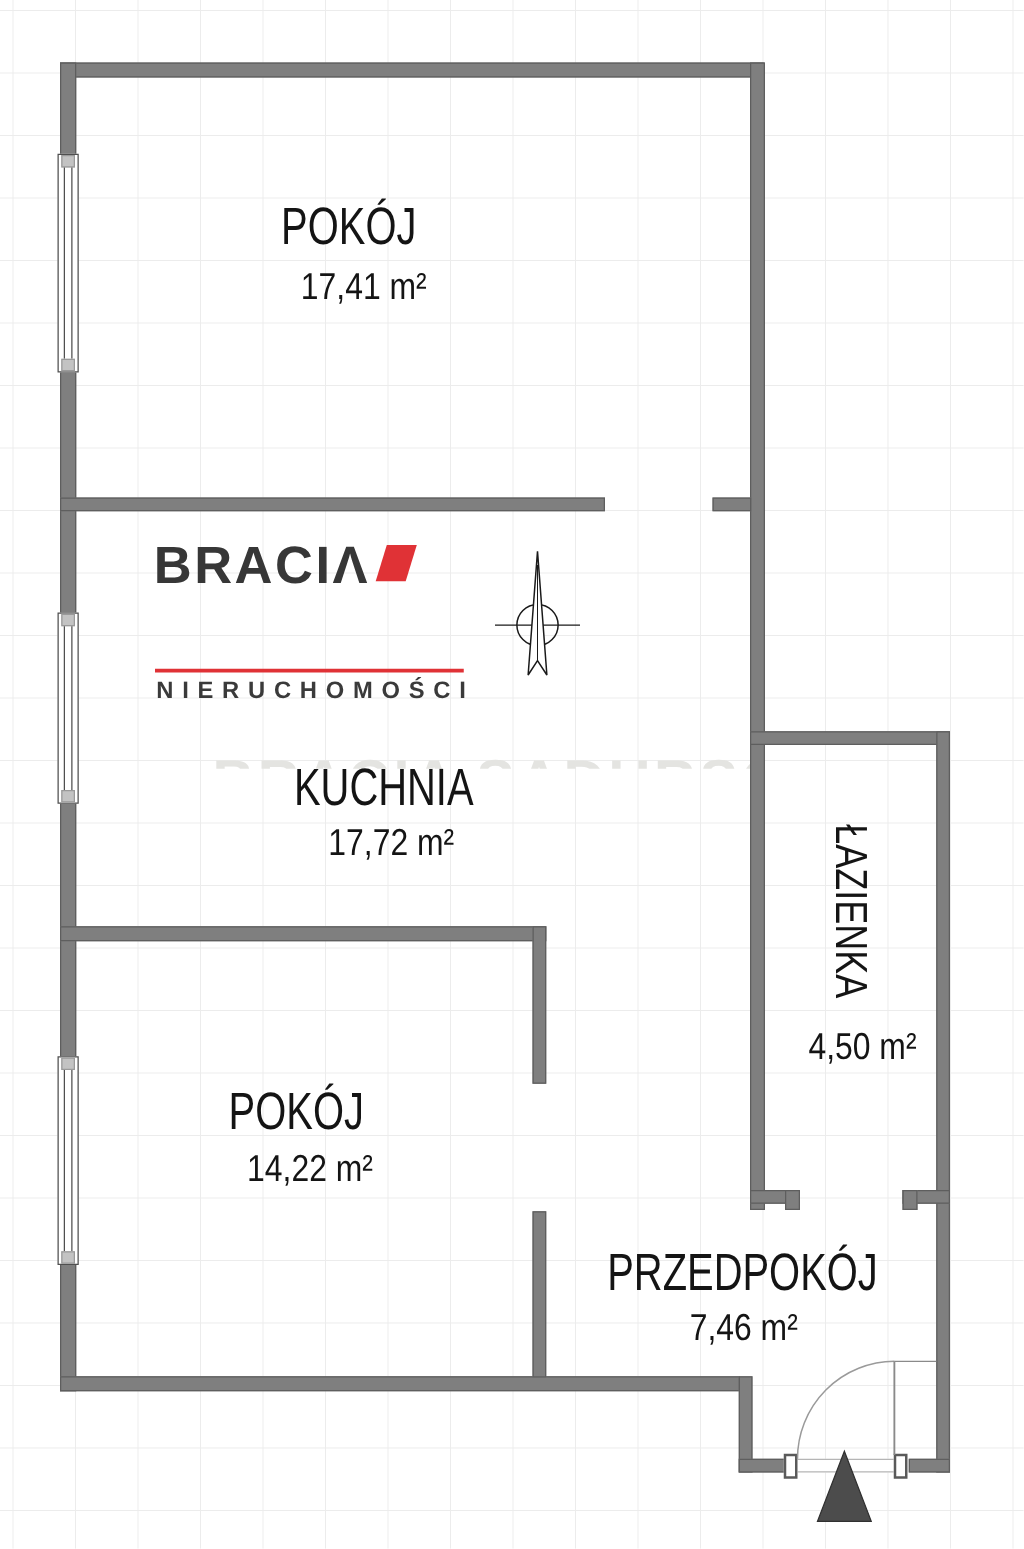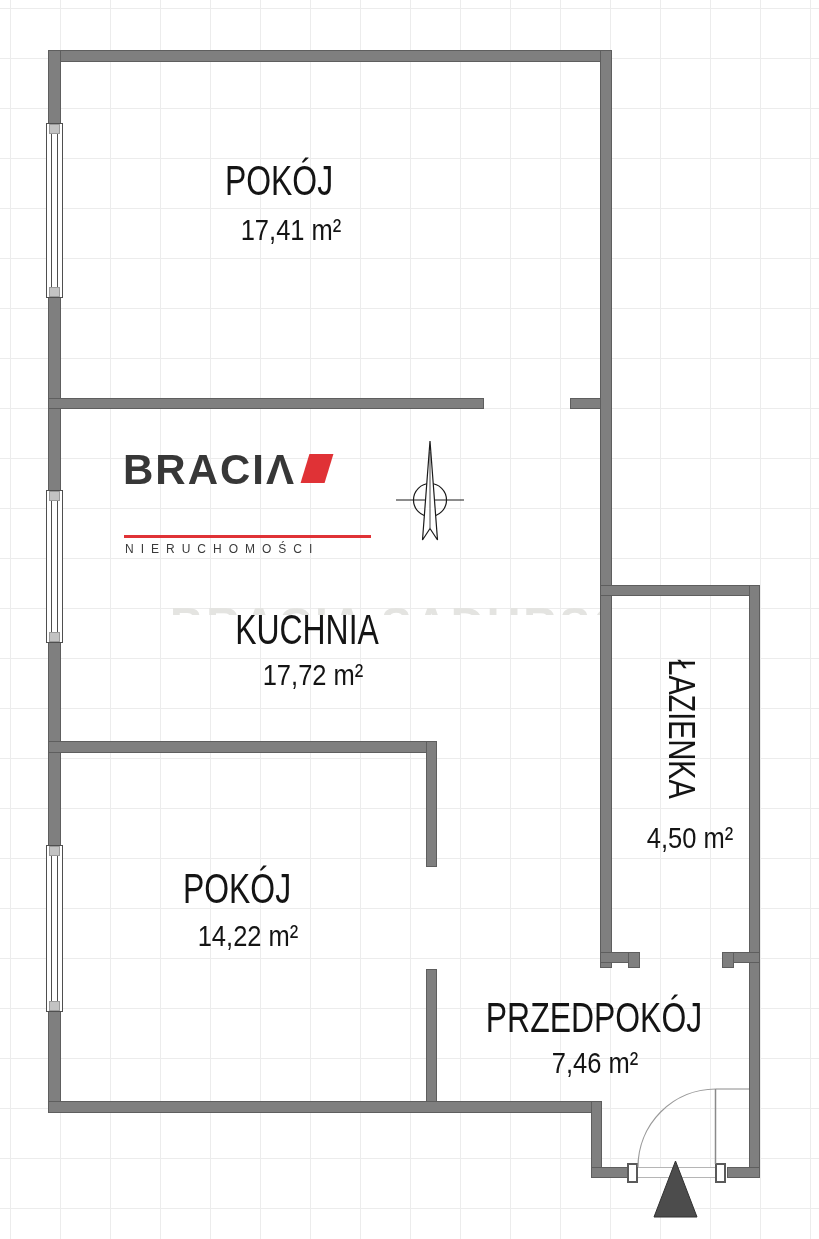--- a/index.html
+++ b/index.html
@@ -38,33 +38,33 @@
     position:absolute;color:#141414;white-space:nowrap;z-index:6;
   }
   .room-name{font-size:42px;letter-spacing:0px;}
   .room-area{font-size:30px;}
   
   .logo-l1,.logo-l2{
     position:absolute;left:123px;color:#373737;font-weight:700;
     font-size:42px;line-height:36px;letter-spacing:2px;white-space:nowrap;z-index:6;
     display:flex;align-items:flex-start;
   }
-  .logo-l1{top:452px;text-align:center;}
+  .logo-l1{top:434px;text-align:center;}
   .logo-l2{top:490px;}
   .red-mark{
     width:24px;height:29px;background:#e03236;
     transform:skewX(-17deg);margin-left:9px;margin-top:2px;
   }
   .logo-underline{
     position:absolute;left:124px;top:535px;width:247px;height:3px;
     background:#e03236;z-index:6;
   }
   .logo-tagline{
     position:absolute;left:125px;top:542px;color:#3a3a3a;
-    font-size:12px;font-weight:400;letter-spacing:7px;z-index:6;white-space:nowrap;text-align:right;
+    font-size:19px;font-weight:700;letter-spacing:7px;z-index:6;white-space:nowrap;text-align:right;
   }
   .watermark{
     position:absolute;left:170px;top:599px;width:440px;height:16px;
     overflow:hidden;z-index:1;
   }
   .watermark span{
     display:block;margin-top:-2px;font-size:46px;font-weight:700;
     color:#e4e4e1;letter-spacing:3px;white-space:nowrap;
   }
 </style>

